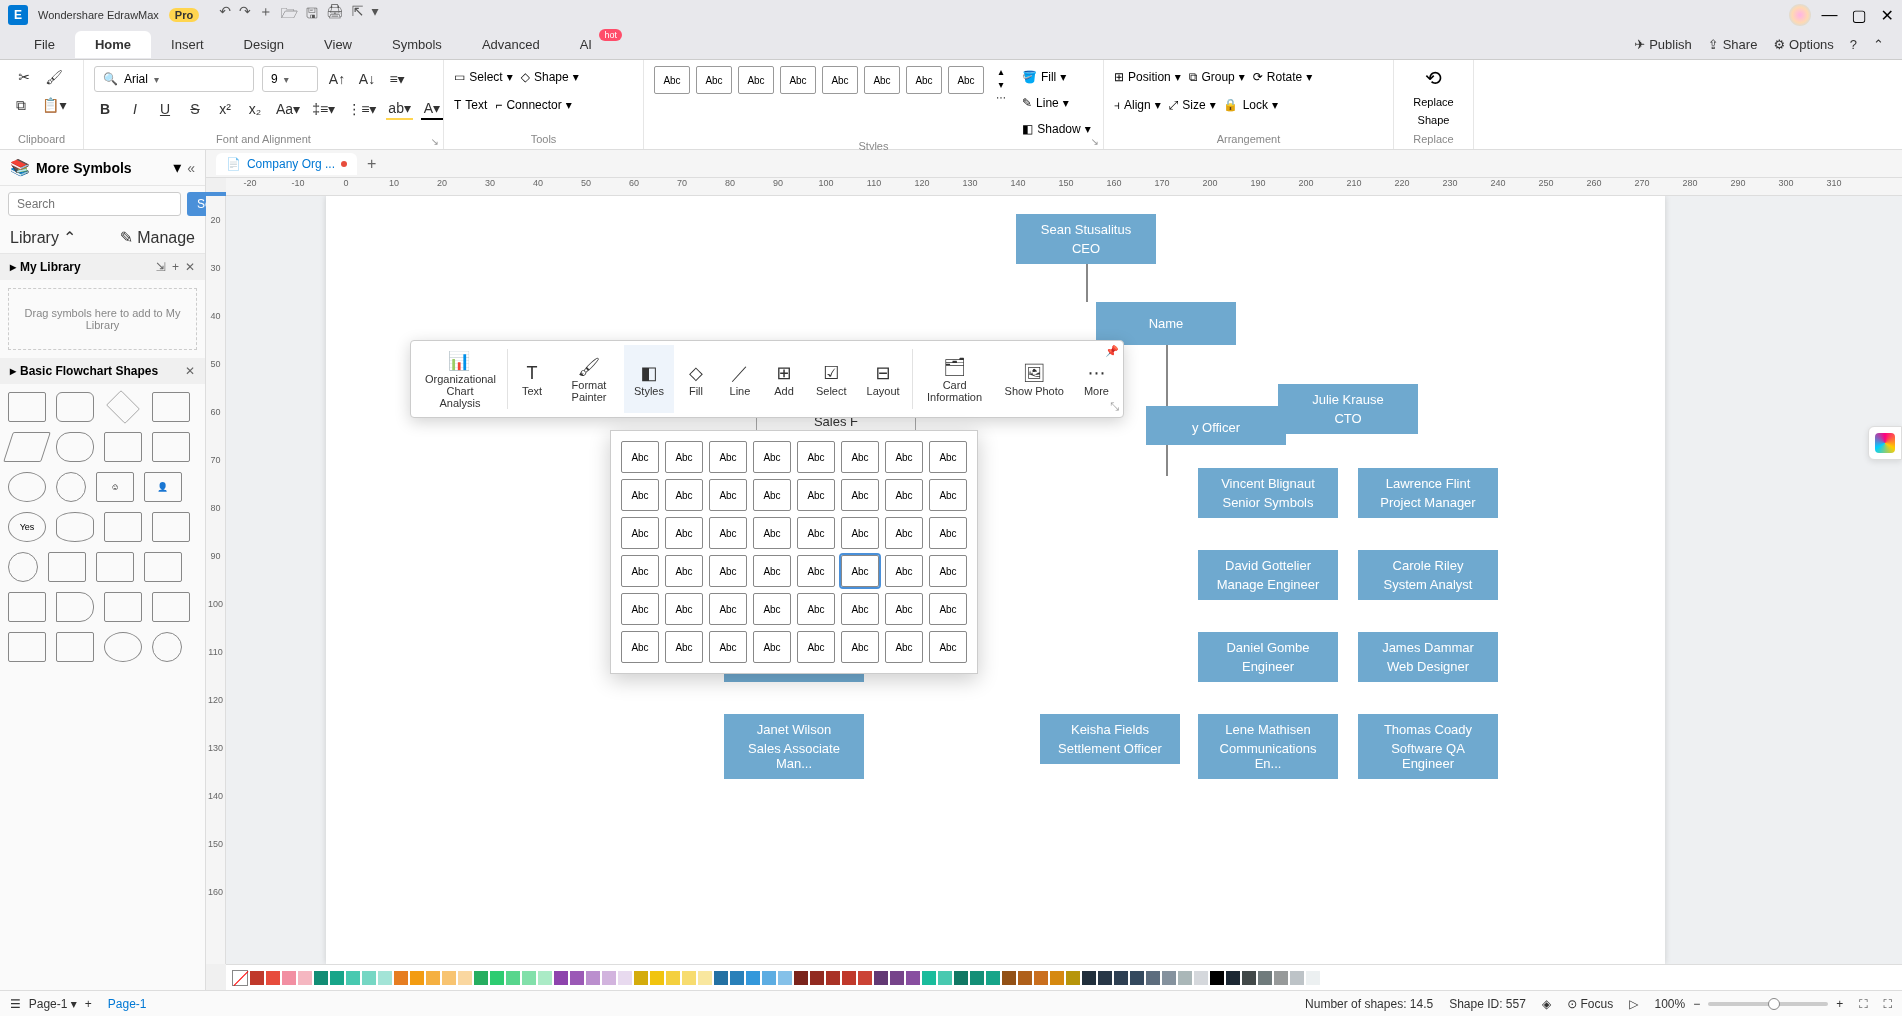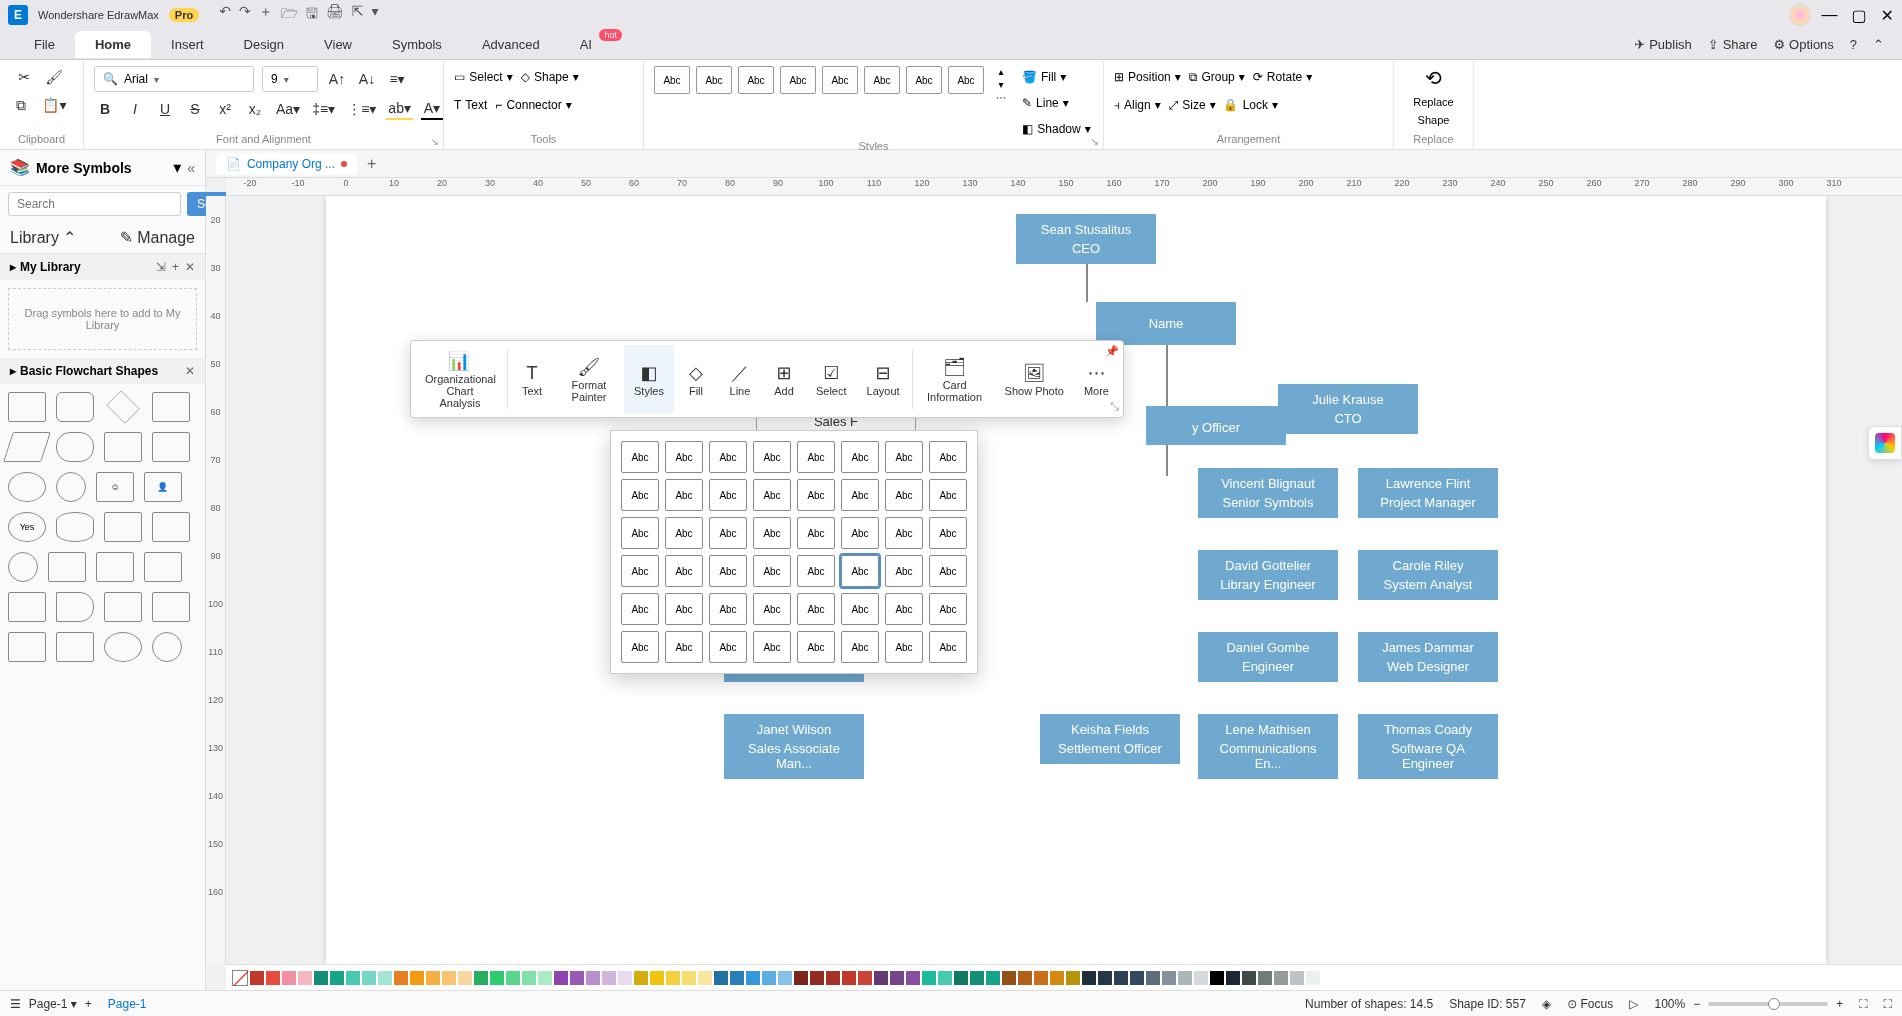--- a/index.html
+++ b/index.html
@@ -60,21 +60,21 @@
 .doc-tab { display: flex; align-items: center; gap: 6px; background: #fff; padding: 4px 10px; border-radius: 6px 6px 0 0; font-size: 12px; color: #0078d4; }
 .doc-tab .dirty { width: 6px; height: 6px; background: #e74c3c; border-radius: 50%; }
 
 
 .ruler-h { position: absolute; left: 226px; top: 178px; right: 0; height: 18px; background: #f5f5f5; display: flex; font-size: 9px; color: #666; border-bottom: 1px solid #ddd; overflow: hidden;}
 .ruler-h span { width: 48px; text-align: center; flex-shrink: 0; }
 .ruler-v { position: absolute; left: 206px; top: 196px; width: 20px; bottom: 52px; background: #f5f5f5; display: flex; flex-direction: column; font-size: 9px; color: #666; border-right: 1px solid #ddd;}
 .ruler-v span { height: 48px; display: flex; align-items: center; justify-content: center; }
 
 .canvas-area { position: absolute; left: 226px; top: 196px; right: 0; bottom: 52px; background: #eef0f2; overflow: hidden; }
-.page { position: absolute; left: 100px; top: 0; width: 1500px; height: 100%; background: #fff; box-shadow: 0 0 6px rgba(0,0,0,0.15); }
+.page { position: absolute; left: 100px; top: 0; width: 1339px; height: 100%; background: #fff; box-shadow: 0 0 6px rgba(0,0,0,0.15); }
 
 
 .org-card { position: absolute; background: #6fa9cf; color: #fff; text-align: center; font-size: 13px; padding: 8px 12px; min-width: 140px; }
 .org-card .name { display: block; }
 .org-card .role { display: block; margin-top: 4px; }
 .org-card.white { background: #fff; color: #333; border: 1px solid #aaa; }
 .connector-line { position: absolute; background: #888; }
 
 
 .context-toolbar { position: absolute; left: 410px; top: 340px; background: #fff; border: 1px solid #ccc; border-radius: 4px; box-shadow: 0 4px 16px rgba(0,0,0,0.18); display: flex; padding: 4px; z-index: 50;}
@@ -444,21 +444,21 @@
       <span class="name">Keisha Fields</span>
       <span class="role">Settlement Officer</span>
     </div>
 
     <div class="org-card" style="left:872px;top:272px;width:140px">
       <span class="name">Vincent Blignaut</span>
       <span class="role">Senior Symbols</span>
     </div>
     <div class="org-card" style="left:872px;top:354px;width:140px">
       <span class="name">David Gottelier</span>
-      <span class="role">Library Engineer</span>
+      <span class="role">Manage Engineer</span>
     </div>
     <div class="org-card" style="left:872px;top:436px;width:140px">
       <span class="name">Daniel Gombe</span>
       <span class="role">Engineer</span>
     </div>
     <div class="org-card" style="left:872px;top:518px;width:140px">
       <span class="name">Lene Mathisen</span>
       <span class="role">Communications En...</span>
     </div>
 

